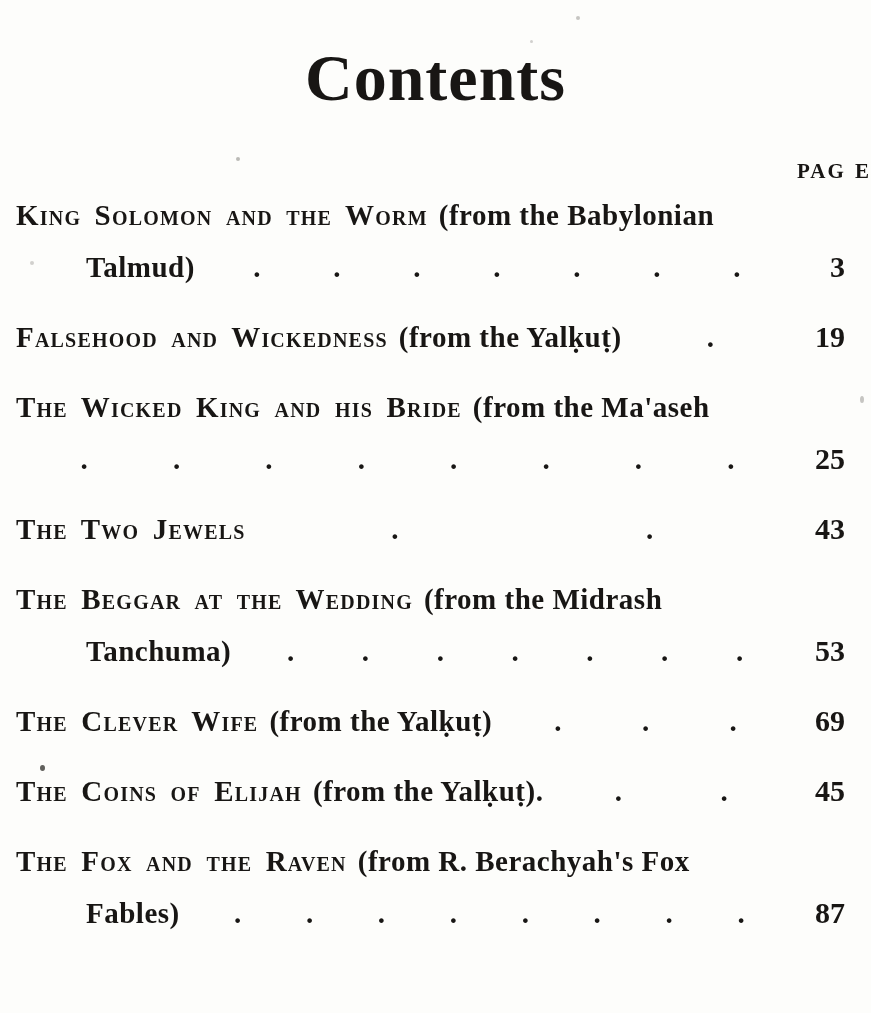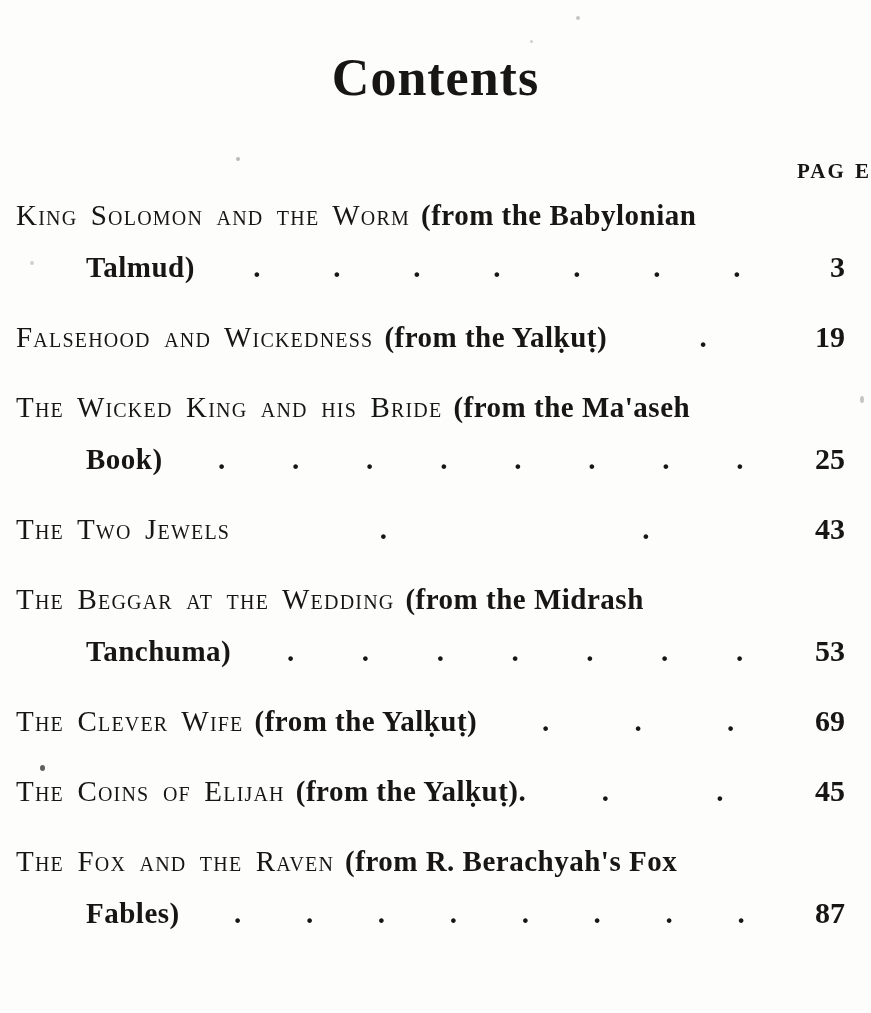--- a/index.html
+++ b/index.html
@@ -14,21 +14,21 @@
     margin: 0 auto;
     background: #fdfdfb;
     color: #181614;
     font-family: "Liberation Serif", "DejaVu Serif", serif;
     overflow: hidden;
   }
   .page-title {
     margin: 0;
     padding-top: 46px;
     text-align: center;
-    font-size: 52px;
+    font-size: 66px;
     line-height: 64px;
     font-weight: bold;
     letter-spacing: 1px;
   }
   .column-header {
     margin-top: 50px;
     text-align: right;
     font-size: 21px;
     line-height: 22px;
     font-weight: bold;
@@ -43,21 +43,21 @@
   }
   .line {
     display: flex;
     align-items: baseline;
     font-size: 29px;
     line-height: 52px;
     white-space: pre;
   }
   .entry-title {
     font-variant: small-caps;
-    font-weight: normal;
+    font-weight: bold;
     letter-spacing: 1.2px;
     word-spacing: 5px;
   }
   .entry-source {
     font-weight: bold;
     margin-left: 11px;
     letter-spacing: 0.5px;
   }
   .line-cont .entry-source {
     margin-left: 70px;
@@ -116,21 +116,20 @@
         <span class="pagenum">19</span>
       </div>
     </div>
 
     <div class="entry">
       <div class="line">
         <span class="entry-title">The Wicked King and his Bride</span>
         <span class="entry-source">(from the Ma'aseh</span>
       </div>
       <div class="line line-cont">
-        <span class="entry-source">Book)</span>
         <span class="dots"><span>.</span><span>.</span><span>.</span><span>.</span><span>.</span><span>.</span><span>.</span><span>.</span></span>
         <span class="pagenum">25</span>
       </div>
     </div>
 
     <div class="entry">
       <div class="line">
         <span class="entry-title">The Two Jewels</span>
         <span class="dots"><span>.</span><span>.</span></span>
         <span class="pagenum">43</span>

